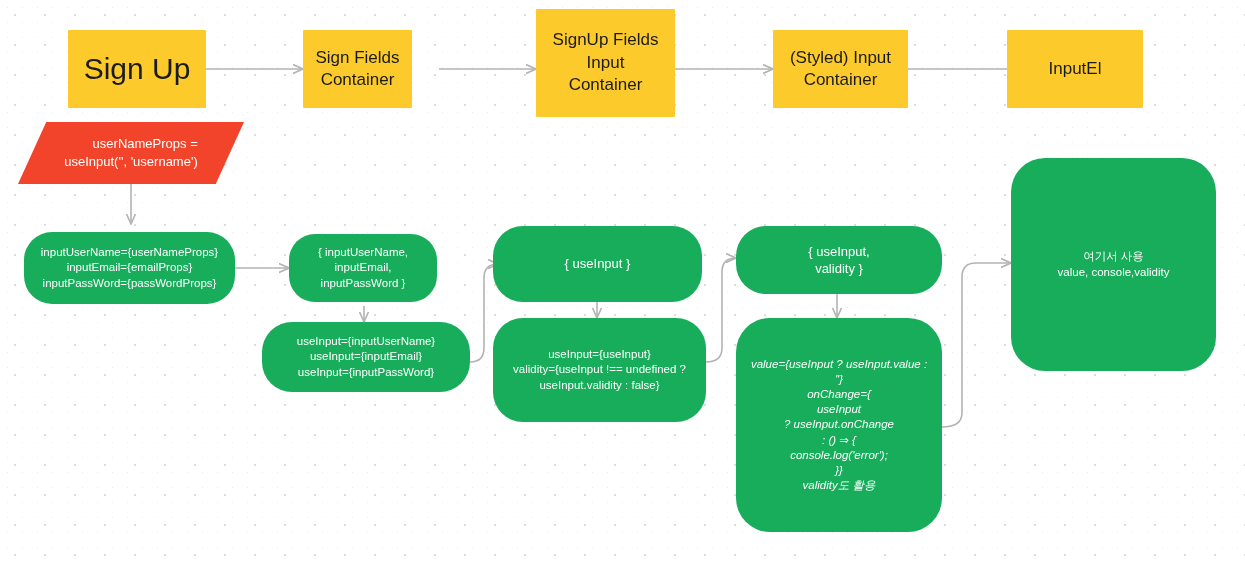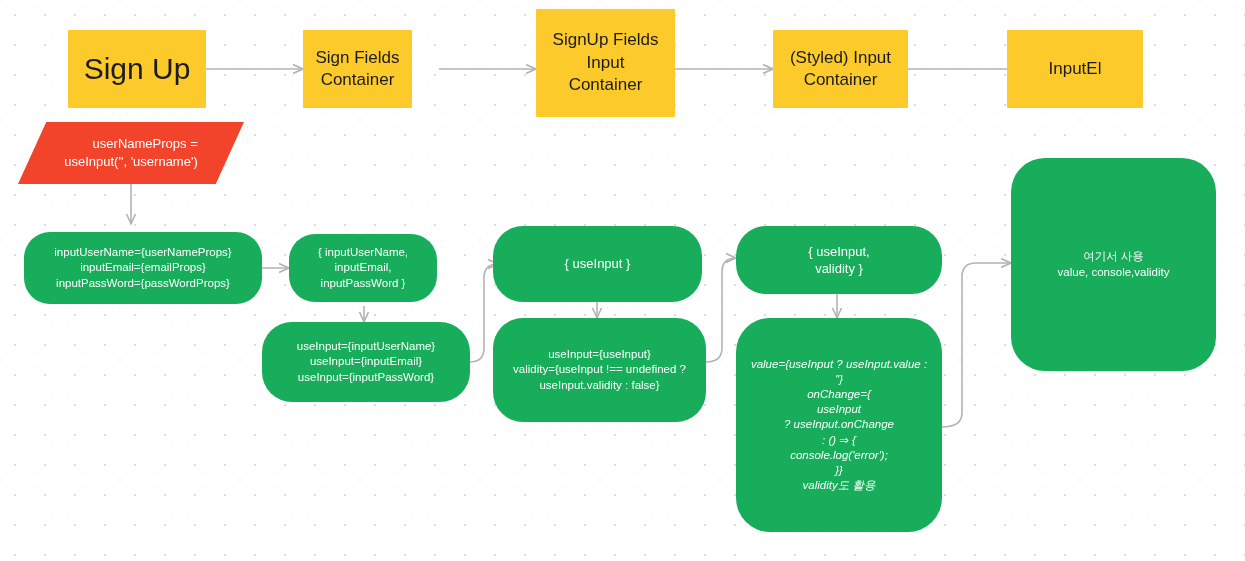--- a/index.html
+++ b/index.html
@@ -109,29 +109,29 @@
 Container</div>
 
   <div class="node yellow t-lg" style="left:773px; top:30px;  width:135px; height:78px;">(Styled) Input
 Container</div>
 
   <div class="node yellow t-lg" style="left:1007px; top:30px; width:136px; height:78px;">InputEl</div>
 
   <div class="para t-xs" style="left:18px; top:122px; width:226px; height:62px;">userNameProps =
 useInput('', 'username')</div>
 
-  <div class="node green t-sm" style="left:24px;  top:232px; width:238px; height:72px;">inputUserName={userNameProps}
+  <div class="node green t-sm" style="left:24px;  top:232px; width:211px; height:72px;border-radius:28px;">inputUserName={userNameProps}
 inputEmail={emailProps}
 inputPassWord={passWordProps}</div>
 
   <div class="node green t-sm" style="left:289px; top:234px; width:148px; height:68px;">{ inputUserName,
 inputEmail,
 inputPassWord }</div>
 
-  <div class="node green soft t-sm" style="left:262px; top:322px; width:208px; height:80px;">useInput={inputUserName}
+  <div class="node green soft t-sm" style="left:262px; top:322px; width:208px; height:70px;">useInput={inputUserName}
 useInput={inputEmail}
 useInput={inputPassWord}</div>
 
   <div class="node green soft t-md" style="left:493px; top:226px; width:209px; height:76px;">{ useInput }</div>
 
   <div class="node green soft t-sm" style="left:493px; top:318px; width:213px; height:104px;">useInput={useInput}
 validity={useInput !== undefined ?
 useInput.validity : false}</div>
 
   <div class="node green soft t-md" style="left:736px; top:226px; width:206px; height:68px;">{ useInput,

